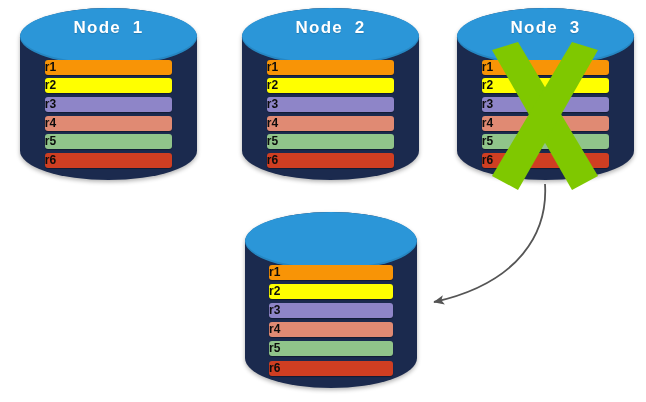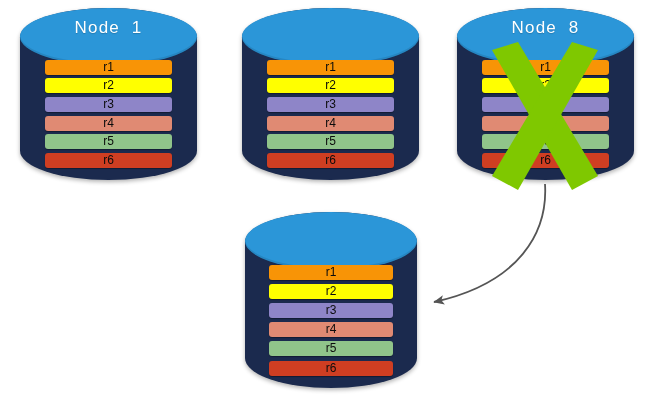--- a/index.html
+++ b/index.html
@@ -47,45 +47,45 @@
     border-radius: 50%;
     box-shadow: inset 0 -2px 0 rgba(0,0,0,0.10);
   }
   .node-title {
     position: absolute;
     left: 0;
     width: 100%;
     top: 6%;
     text-align: center;
     color: #ffffff;
-    font-weight: normal;
+    font-weight: bold;
     font-size: 17px;
     letter-spacing: 1.2px;
     white-space: pre;
     text-shadow: 0 1px 1px rgba(0,0,0,0.18);
     font-family: "Liberation Sans", sans-serif;
   }
   .rows {
     position: absolute;
     left: 14%;
     right: 14%;
     top: 30%;
     bottom: 7%;
     display: flex;
     flex-direction: column;
     justify-content: space-between;
   }
   .row {
     height: 15px;
     border-radius: 3px;
     color: #0c0c0c;
-    font-weight: normal;
+    font-weight: bold;
     font-size: 12px;
     line-height: 15px;
-    text-align: center;
+    text-align: left;
     font-family: "Liberation Sans", sans-serif;
     box-shadow: 0 1px 1px rgba(0,0,0,0.35);
   }
 
   
   .cross-overlay {
     position: absolute;
     pointer-events: none;
   }
 
@@ -114,34 +114,35 @@
       <div class="row" style="background: rgb(142, 133, 200);">r3</div>
       <div class="row" style="background: rgb(224, 138, 115);">r4</div>
       <div class="row" style="background: rgb(144, 196, 138);">r5</div>
       <div class="row" style="background: rgb(207, 62, 34);">r6</div>
     </div>
   </div>
 
   <div class="node" id="node-2" style="left:242px; top:8px; width:177px; height:172px;">
     <div class="node-body" style="background: rgb(27, 42, 78);"></div>
     <div class="node-top" style="background: rgb(43, 150, 216);"></div>
+    <div class="node-title">Node  2</div>
     <div class="rows">
       <div class="row" style="background: rgb(248, 148, 6);">r1</div>
       <div class="row" style="background: rgb(255, 255, 0);">r2</div>
       <div class="row" style="background: rgb(142, 133, 200);">r3</div>
       <div class="row" style="background: rgb(224, 138, 115);">r4</div>
       <div class="row" style="background: rgb(144, 196, 138);">r5</div>
       <div class="row" style="background: rgb(207, 62, 34);">r6</div>
     </div>
   </div>
 
   <div class="node" id="node-3" style="left:457px; top:8px; width:177px; height:172px;">
     <div class="node-body" style="background: rgb(27, 42, 78);"></div>
     <div class="node-top" style="background: rgb(43, 150, 216);"></div>
-    <div class="node-title">Node  8</div>
+    <div class="node-title">Node  3</div>
     <div class="rows">
       <div class="row" style="background: rgb(248, 148, 6);">r1</div>
       <div class="row" style="background: rgb(255, 255, 0);">r2</div>
       <div class="row" style="background: rgb(142, 133, 200);">r3</div>
       <div class="row" style="background: rgb(224, 138, 115);">r4</div>
       <div class="row" style="background: rgb(144, 196, 138);">r5</div>
       <div class="row" style="background: rgb(207, 62, 34);">r6</div>
     </div>
   </div>
 

